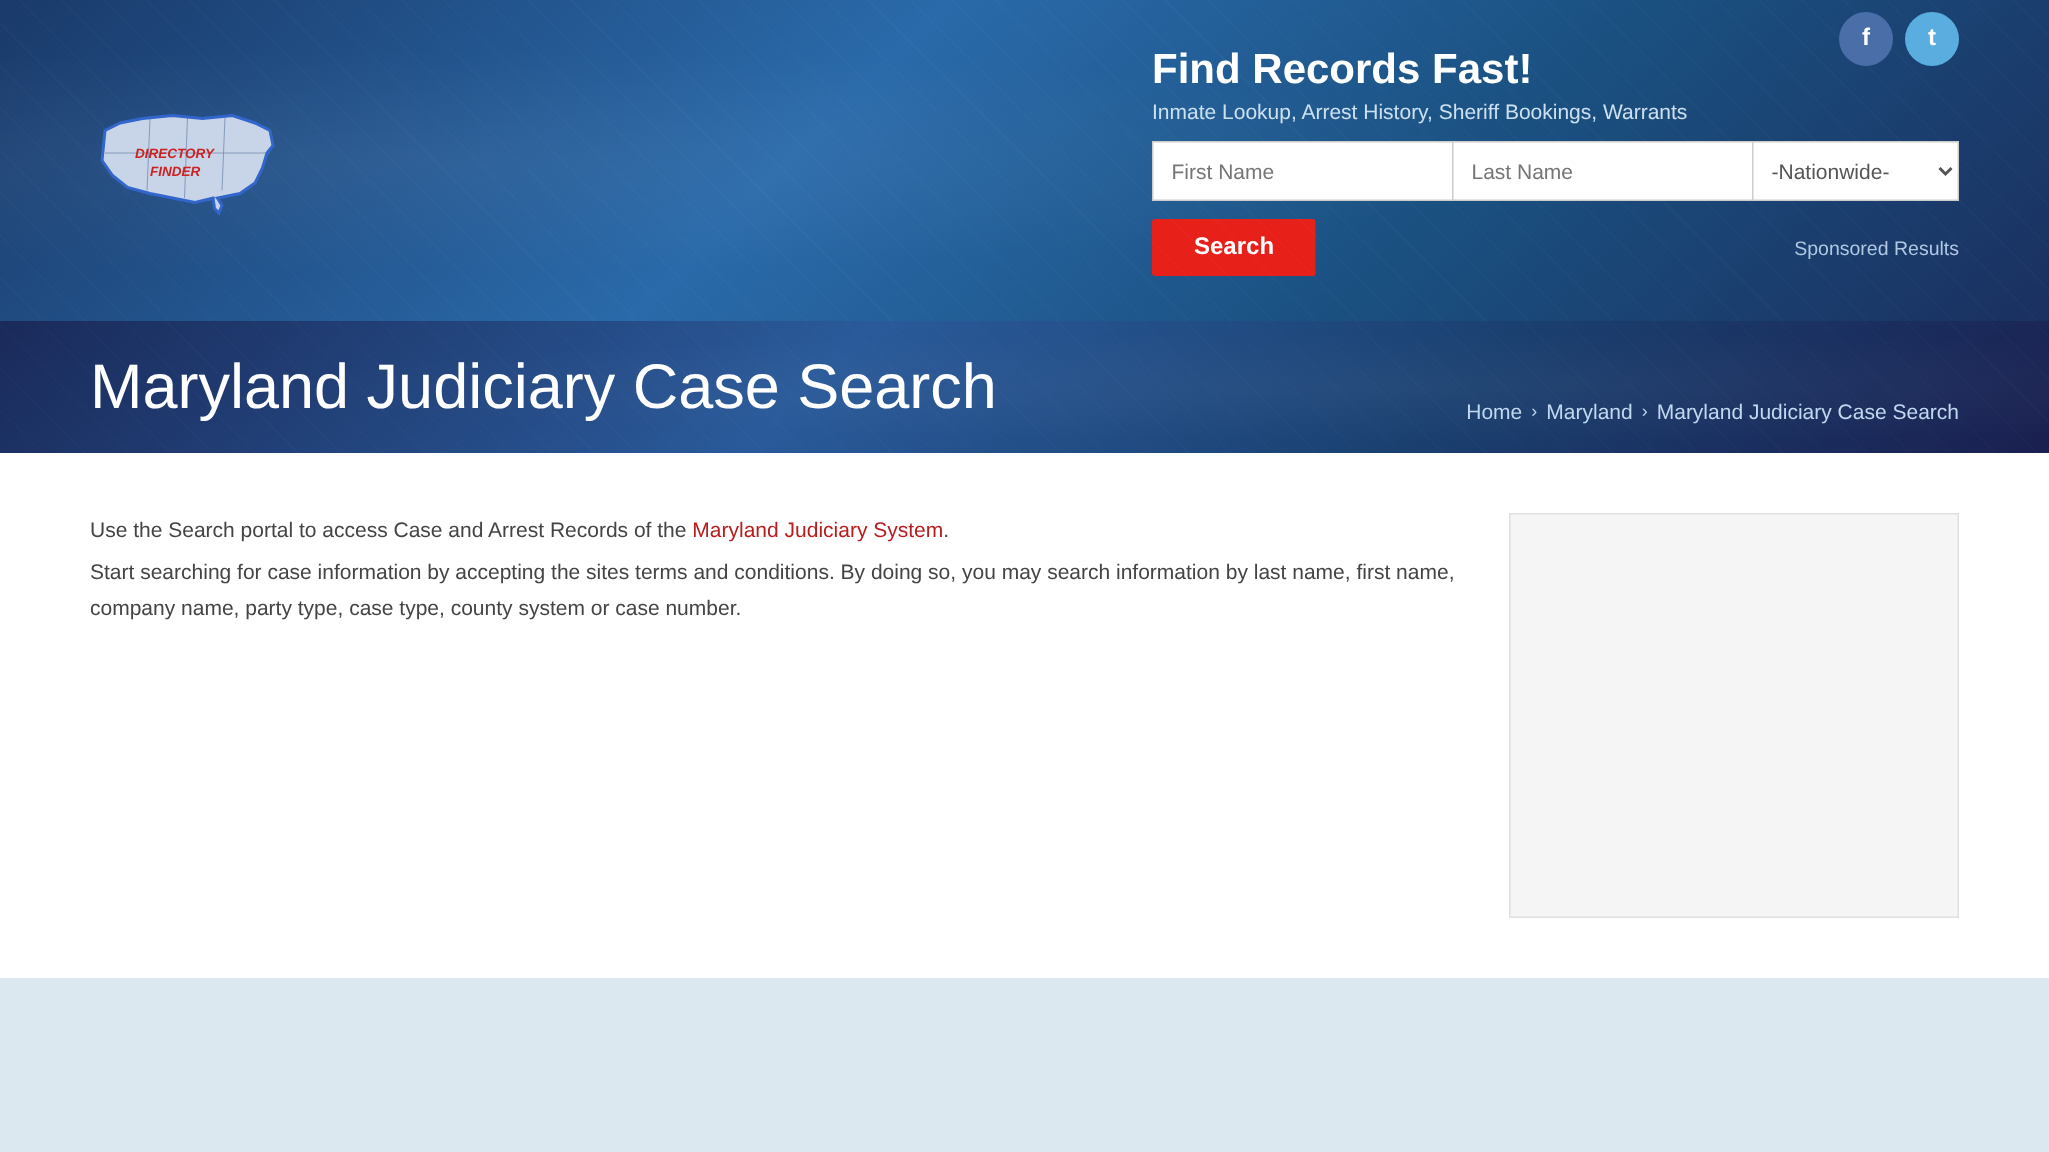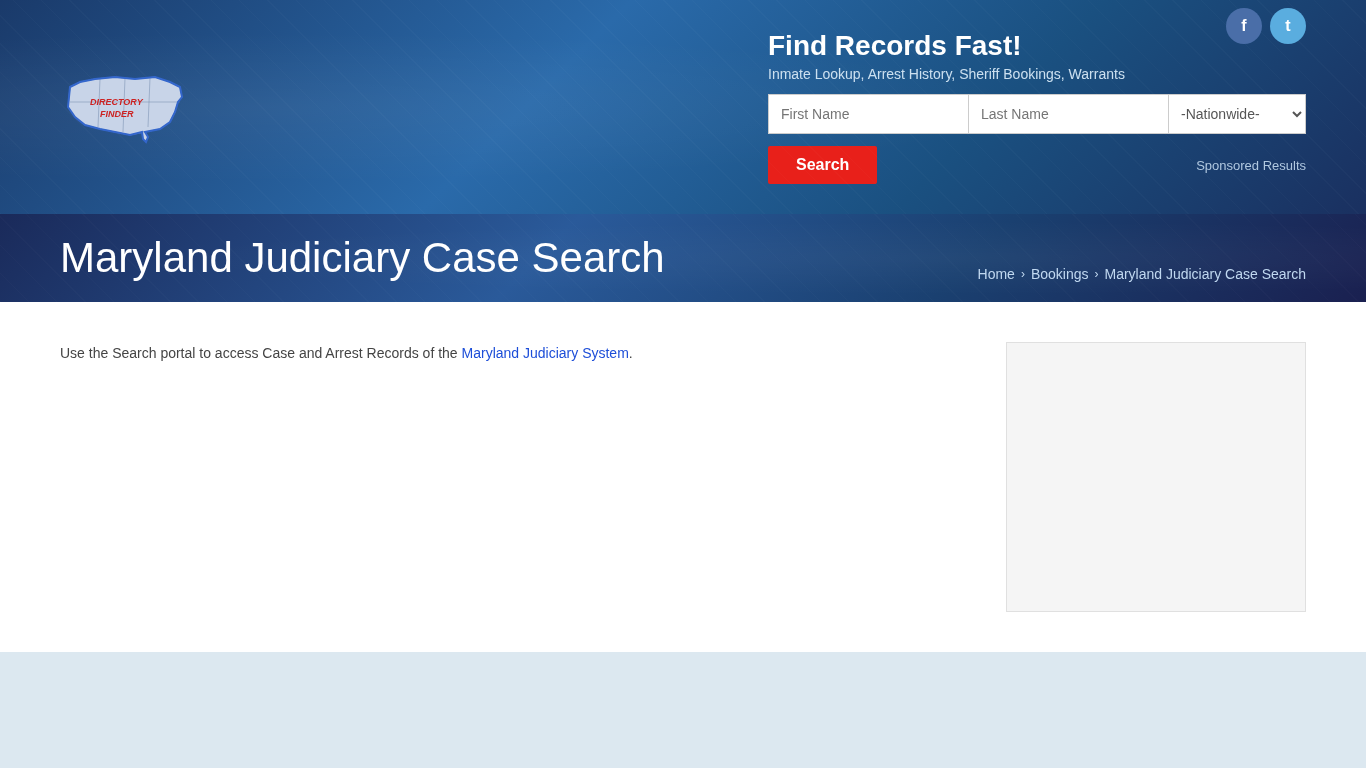--- a/index.html
+++ b/index.html
@@ -235,21 +235,21 @@
     }
 
     .content-text {
       flex: 1;
       color: #444;
       font-size: 14px;
       line-height: 1.7;
     }
 
     .content-text a {
-      color: #1d4ed8;
+      color: #b91c1c;
       text-decoration: none;
     }
 
     .sidebar-ad {
       width: 300px;
       min-height: 200px;
       background: #f5f5f5;
       border: 1px solid #e0e0e0;
       flex-shrink: 0;
     }
@@ -316,28 +316,29 @@
       <span class="sponsored-text">Sponsored Results</span>
     </div>
   </div>
 </div>
 
 <div class="breadcrumb-banner">
   <h1 class="page-title">Maryland Judiciary Case Search</h1>
   <nav class="breadcrumb-nav">
     <a class="breadcrumb-link">Home</a>
     <span class="breadcrumb-separator">›</span>
-    <a class="breadcrumb-link">Bookings</a>
+    <a class="breadcrumb-link">Maryland</a>
     <span class="breadcrumb-separator">›</span>
     <span class="breadcrumb-current">Maryland Judiciary Case Search</span>
   </nav>
 </div>
 
 <div class="main-content">
   <div class="content-text">
     <p>
       Use the Search portal to access Case and Arrest Records of the <a>Maryland Judiciary System</a>.
     </p>
+    <p style="margin-top:4px;">Start searching for case information by accepting the sites terms and conditions. By doing so, you may search information by last name, first name, company name, party type, case type, county system or case number.</p>
   </div>
   <div class="sidebar-ad"></div>
 </div>
 
 <div class="bottom-area"></div>
 
 </body></html>

